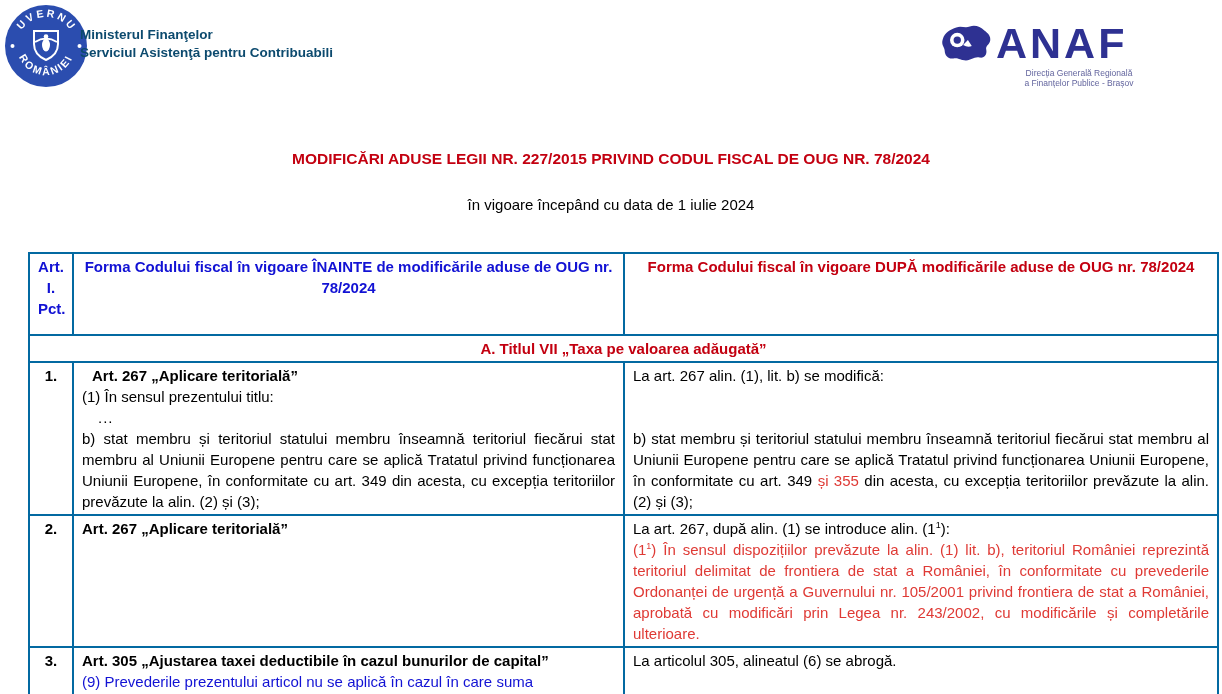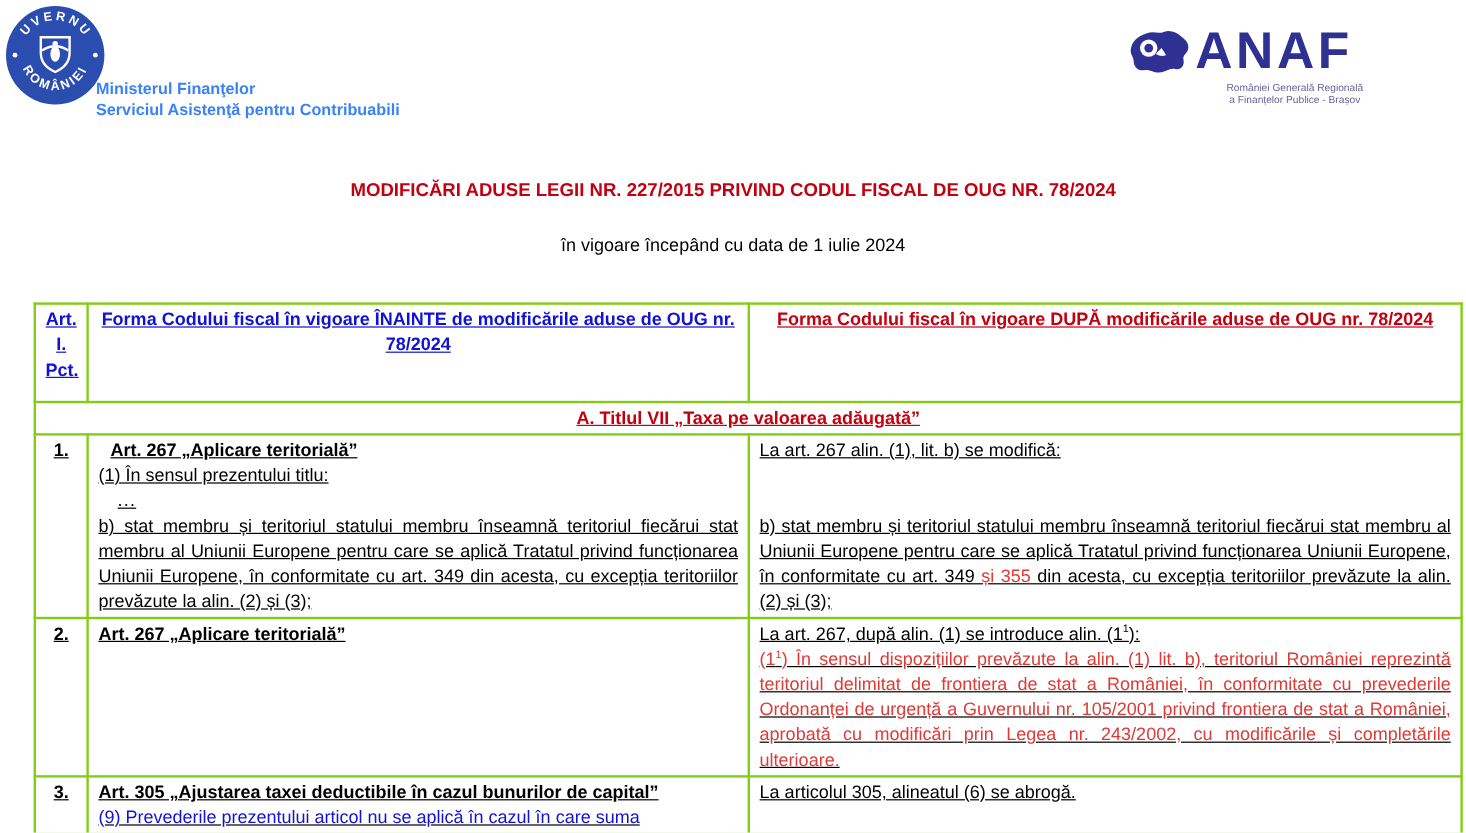--- a/index.html
+++ b/index.html
@@ -6,37 +6,37 @@
   html,body { margin:0; padding:0; background:#fff; }
   .page {
     position:relative; width:1222px; height:694px; overflow:hidden;
     background:#fff; color:#000;
     font-family:"Liberation Sans","DejaVu Sans",sans-serif;
   }
 
   
   .hdr { position:absolute; top:0; left:0; width:100%; height:120px; }
   .gov-logo { position:absolute; left:4px; top:4px; width:84px; height:84px; }
-  .ministry { position:absolute; left:80px; top:26px; font-size:13.5px; font-weight:bold; line-height:18px; color:#3b82f6;margin-top:39px; }
+  .ministry { position:absolute; left:80px; top:26px; font-size:13.5px; font-weight:bold; line-height:18px; color:#0c4a6e; }
   .anaf-wrap { position:absolute; left:936px; top:20px; width:230px; }
   .anaf-row { display:flex; align-items:center; }
   .anaf-map { width:58px; height:46px; flex:0 0 auto; }
   .anaf-word { font-size:43px; font-weight:bold; letter-spacing:3px; color:#2E3192; line-height:46px; margin-left:2px; }
   .anaf-sub { white-space:pre-line; margin-left:64px; width:158px; text-align:center; font-size:8.5px; line-height:10px; color:#63659E; margin-top:2px; }
 
   
   .doc-title { position:absolute; top:150px; left:0; width:100%; text-align:center;
     color:#C30010; font-weight:bold; font-size:15.5px; }
   .doc-subtitle { position:absolute; top:196px; left:0; width:100%; text-align:center;
     color:#000; font-weight:normal; font-size:15px; }
 
   
   table.cmp { position:absolute; top:252px; left:28px; width:1189px;
     border-collapse:collapse; table-layout:fixed; font-size:15px; line-height:21px; }
-  table.cmp td { border:2px solid #84cc16; vertical-align:top; padding:2px 8px;text-decoration:underline; }
+  table.cmp td { border:2px solid #0369a1; vertical-align:top; padding:2px 8px; }
   .w-num { width:44px; } .w-before { width:551px; } .w-after { width:594px; }
 
   .th { font-weight:bold; text-align:center; height:82px; }
   .th-art { color:#1212D4; white-space:pre-line; padding-top:3px; }
   .th-blue { color:#1212D4; }
   .th-red { color:#C30010; }
 
   td.section-cell { height:27px; color:#C30010; font-weight:bold; text-align:center; vertical-align:middle; }
 
   td.num-cell { text-align:center; font-weight:bold; }
@@ -91,21 +91,21 @@
         <svg class="anaf-map" viewBox="0 0 60 44" aria-hidden="true">
           <path d="M7,18 C9,11 15,8 21,6 C26,4 30,7 35,5 C40,3 46,5 50,9 C54,12 57,15 56,20
                    C55,24 51,25 52,29 C53,34 50,38 45,37 C39,36 37,40 31,40 C25,40 23,37 18,38
                    C13,39 9,35 9,30 C9,26 5,24 7,18 Z" fill="#2E3192"></path>
           <circle cx="22" cy="19" r="7.5" fill="#ffffff"></circle>
           <circle cx="22" cy="19" r="3.8" fill="#2E3192"></circle>
           <path d="M28,24 q5,3 9,1 l-4,-6 z" fill="#ffffff"></path>
         </svg>
         <span class="anaf-word">ANAF</span>
       </div>
-      <div class="anaf-sub">României Generală Regională
+      <div class="anaf-sub">Direcția Generală Regională
 a Finanțelor Publice - Brașov</div>
     </div>
   </div>
 
   <div class="doc-title">MODIFICĂRI ADUSE LEGII NR. 227/2015 PRIVIND CODUL FISCAL DE OUG NR. 78/2024</div>
   <div class="doc-subtitle">în vigoare începând cu data de 1 iulie 2024</div>
 
   <table class="cmp">
     <colgroup>
         <col class="w-num">

